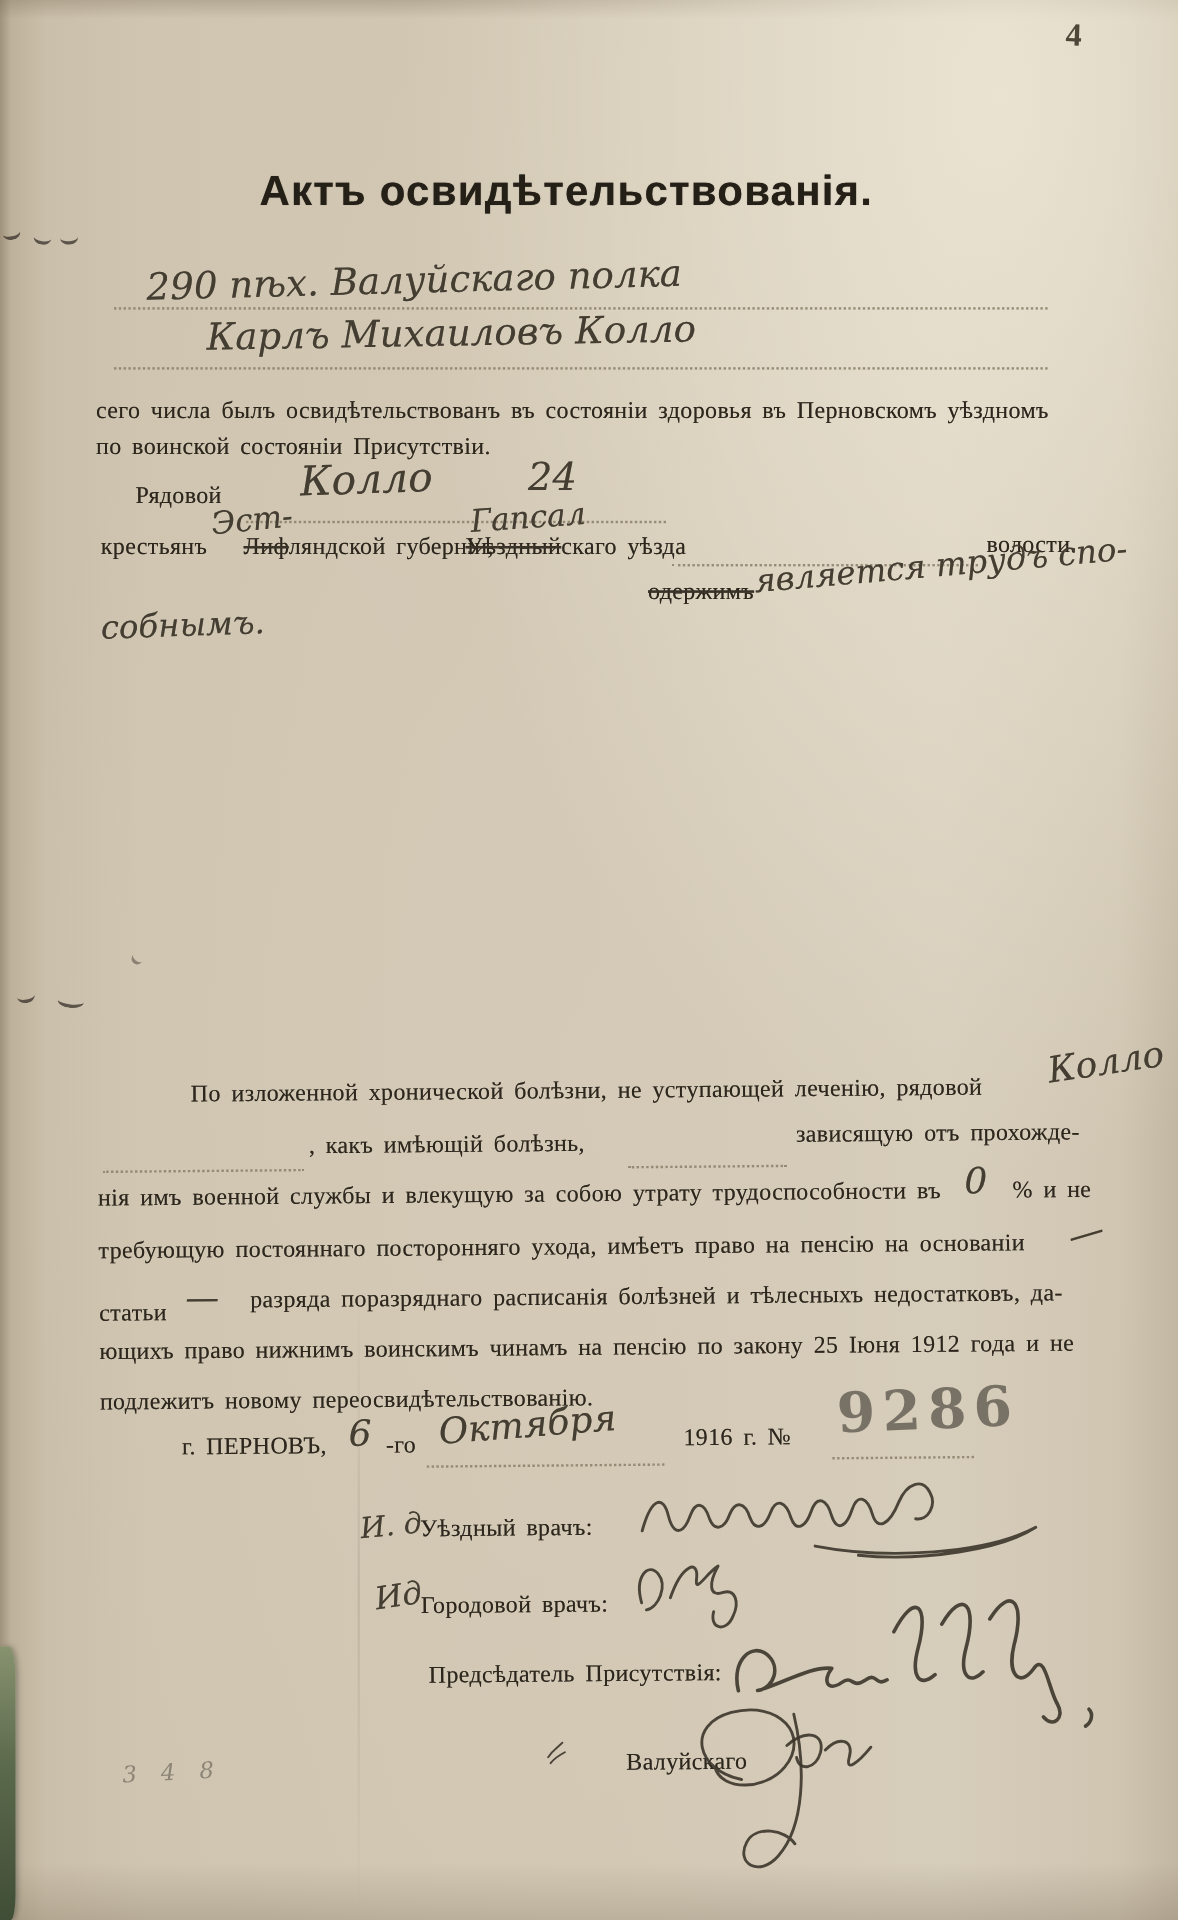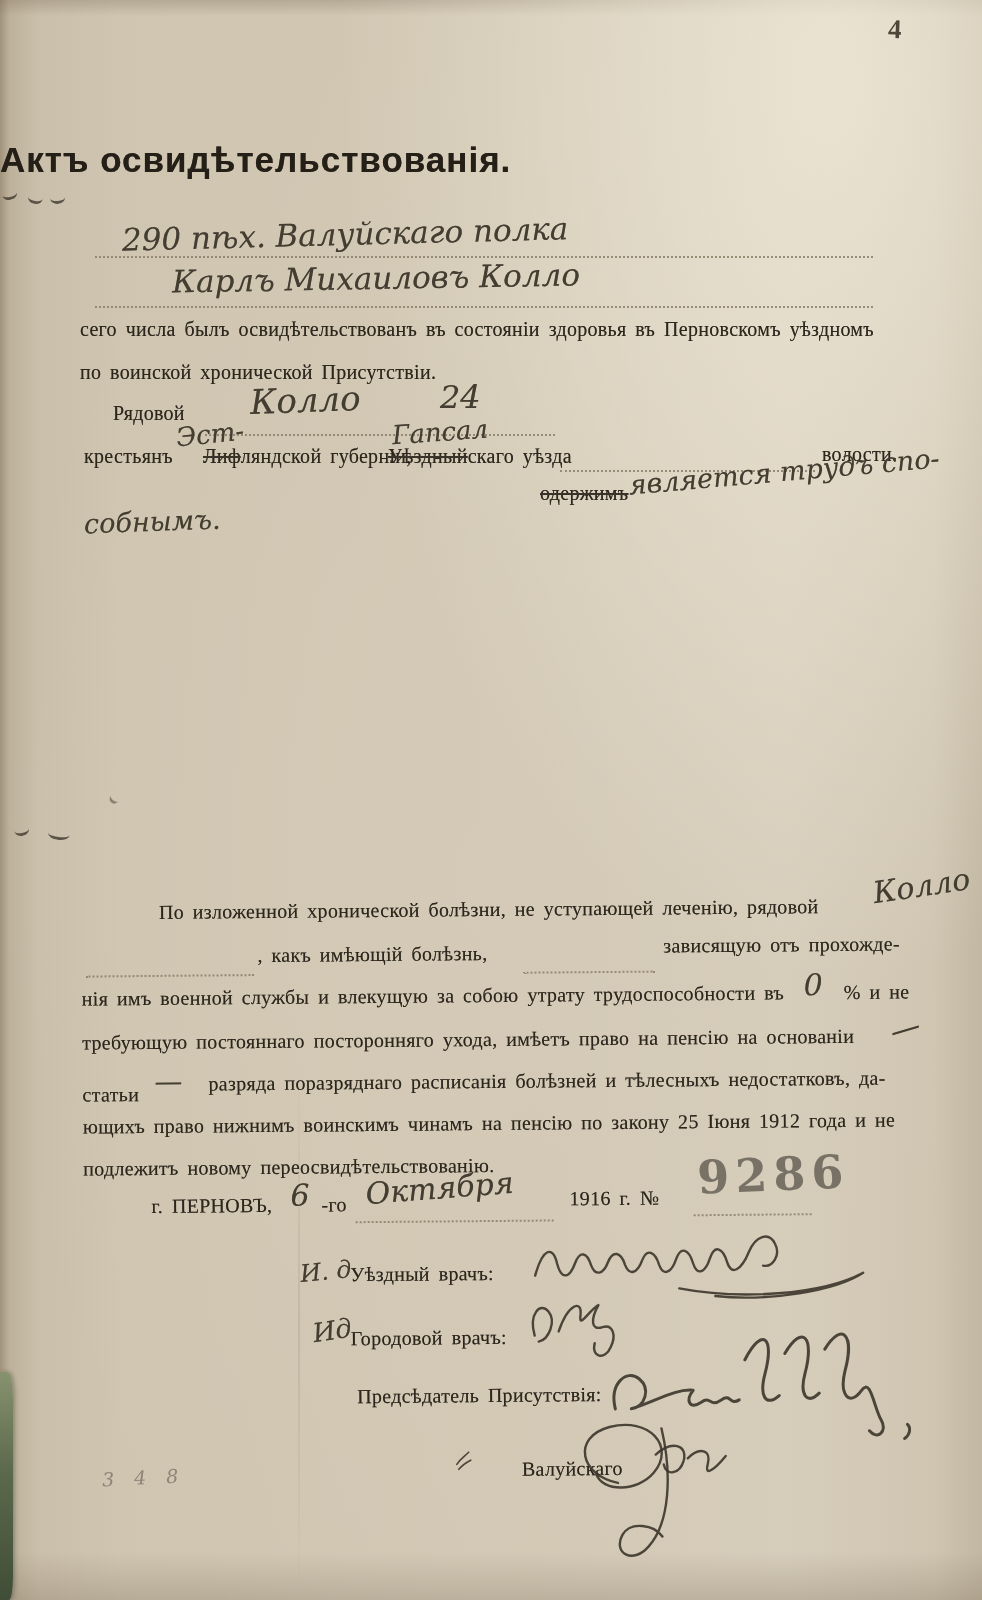--- a/index.html
+++ b/index.html
@@ -11,21 +11,21 @@
       linear-gradient(180deg, rgba(110,96,76,.28) 0px, rgba(110,96,76,0) 16px),
       linear-gradient(180deg, rgba(110,96,76,0) 97%, rgba(110,96,76,.25) 100%),
       linear-gradient(90deg, #a0927b 0px, #bdb19b 9px, #cabfaa 38px, #cfc5b0 120px, #d2c8b4 55%, #d7cdbb 80%, #cfc5b1 95%, #c2b7a2 100%);
     font-family:"Liberation Serif",serif;
   }
   .abs{position:absolute;}
   .printed{font-family:"Liberation Serif",serif;color:#2c261d;font-size:20px;
     letter-spacing:.3px;word-spacing:3.5px;white-space:nowrap;
     text-shadow:0 0 .5px rgba(44,38,29,.55);}
   .title{font-family:"Liberation Sans",sans-serif;font-weight:700;font-size:35px;
-    color:#241f17;letter-spacing:1px;
+    color:#241f17;letter-spacing:1px;text-align:center;
     text-shadow:0 0 .6px rgba(36,31,23,.7);}
   .hand{font-family:"DejaVu Serif",serif;font-style:italic;color:#443d31;
     white-space:nowrap;text-shadow:0 0 .4px rgba(68,61,49,.5);}
   .struck{text-decoration:line-through;text-decoration-thickness:2px;text-decoration-color:#3a332a;}
   .dot{height:0;border-bottom:2px dotted rgba(138,127,105,.85);}
   .folio{font-size:27px;font-weight:700;color:#4e4739;font-family:"Liberation Serif",serif;}
   .stamp{font-family:"DejaVu Serif",serif;font-weight:700;font-size:46px;
     color:rgba(94,88,78,.78);letter-spacing:6px;transform:rotate(-2deg);}
   .pencil{font-family:"DejaVu Serif",serif;font-style:italic;font-size:19px;
     color:#4c463f;opacity:.5;letter-spacing:20px;transform:rotate(-3deg);}
@@ -47,22 +47,22 @@
   <div class="abs staple" style="left:28px;top:192px;transform:rotate(8deg);"></div>
   <div class="abs staple" style="left:50px;top:192px;transform:rotate(-4deg);"></div>
 
   <div class="abs title" style="left:0px;top:140px;width:944px;">Актъ освидѣтельствованія.</div>
 
   <span class="abs hand" style="left:122px;top:216px;font-size:31px;transform:rotate(-1.5deg);">290 пѣх. Валуйскаго полка</span>
   <div class="abs dot" style="left:95px;top:256px;width:778px;"></div>
   <span class="abs hand" style="left:172px;top:260px;font-size:31px;transform:rotate(-1deg);">Карлъ Михаиловъ Колло</span>
   <div class="abs dot" style="left:95px;top:306px;width:778px;"></div>
 
-  <span class="abs printed" style="left:80px;top:318px;">сего числа былъ освидѣтельствованъ въ состояніи здоровья въ Перновскомъ уѣздномъ</span>
-  <span class="abs printed" style="left:80px;top:361px;">по воинской хронической Присутствіи.</span>
+  <span class="abs printed" style="left:80px;top:331px;">сего числа былъ освидѣтельствованъ въ состояніи здоровья въ Перновскомъ уѣздномъ</span>
+  <span class="abs printed" style="left:80px;top:361px;">по воинской состояніи Присутствіи.</span>
 
   <span class="abs printed" style="left:113px;top:402px;">Рядовой</span>
   <div class="abs dot" style="left:205px;top:434px;width:350px;"></div>
   <span class="abs hand" style="left:250px;top:380px;font-size:34px;transform:rotate(-2deg);">Колло</span>
   <span class="abs hand" style="left:440px;top:378px;font-size:32px;">24</span>
 
   <span class="abs printed" style="left:84px;top:445px;">крестьянъ</span>
   <span class="abs hand" style="left:176px;top:419px;font-size:26px;transform:rotate(-6deg);">Эст-</span>
   <span class="abs printed" style="left:203px;top:445px;">
     <span class="struck">Лиф</span><span>ляндской губерніи,</span>

